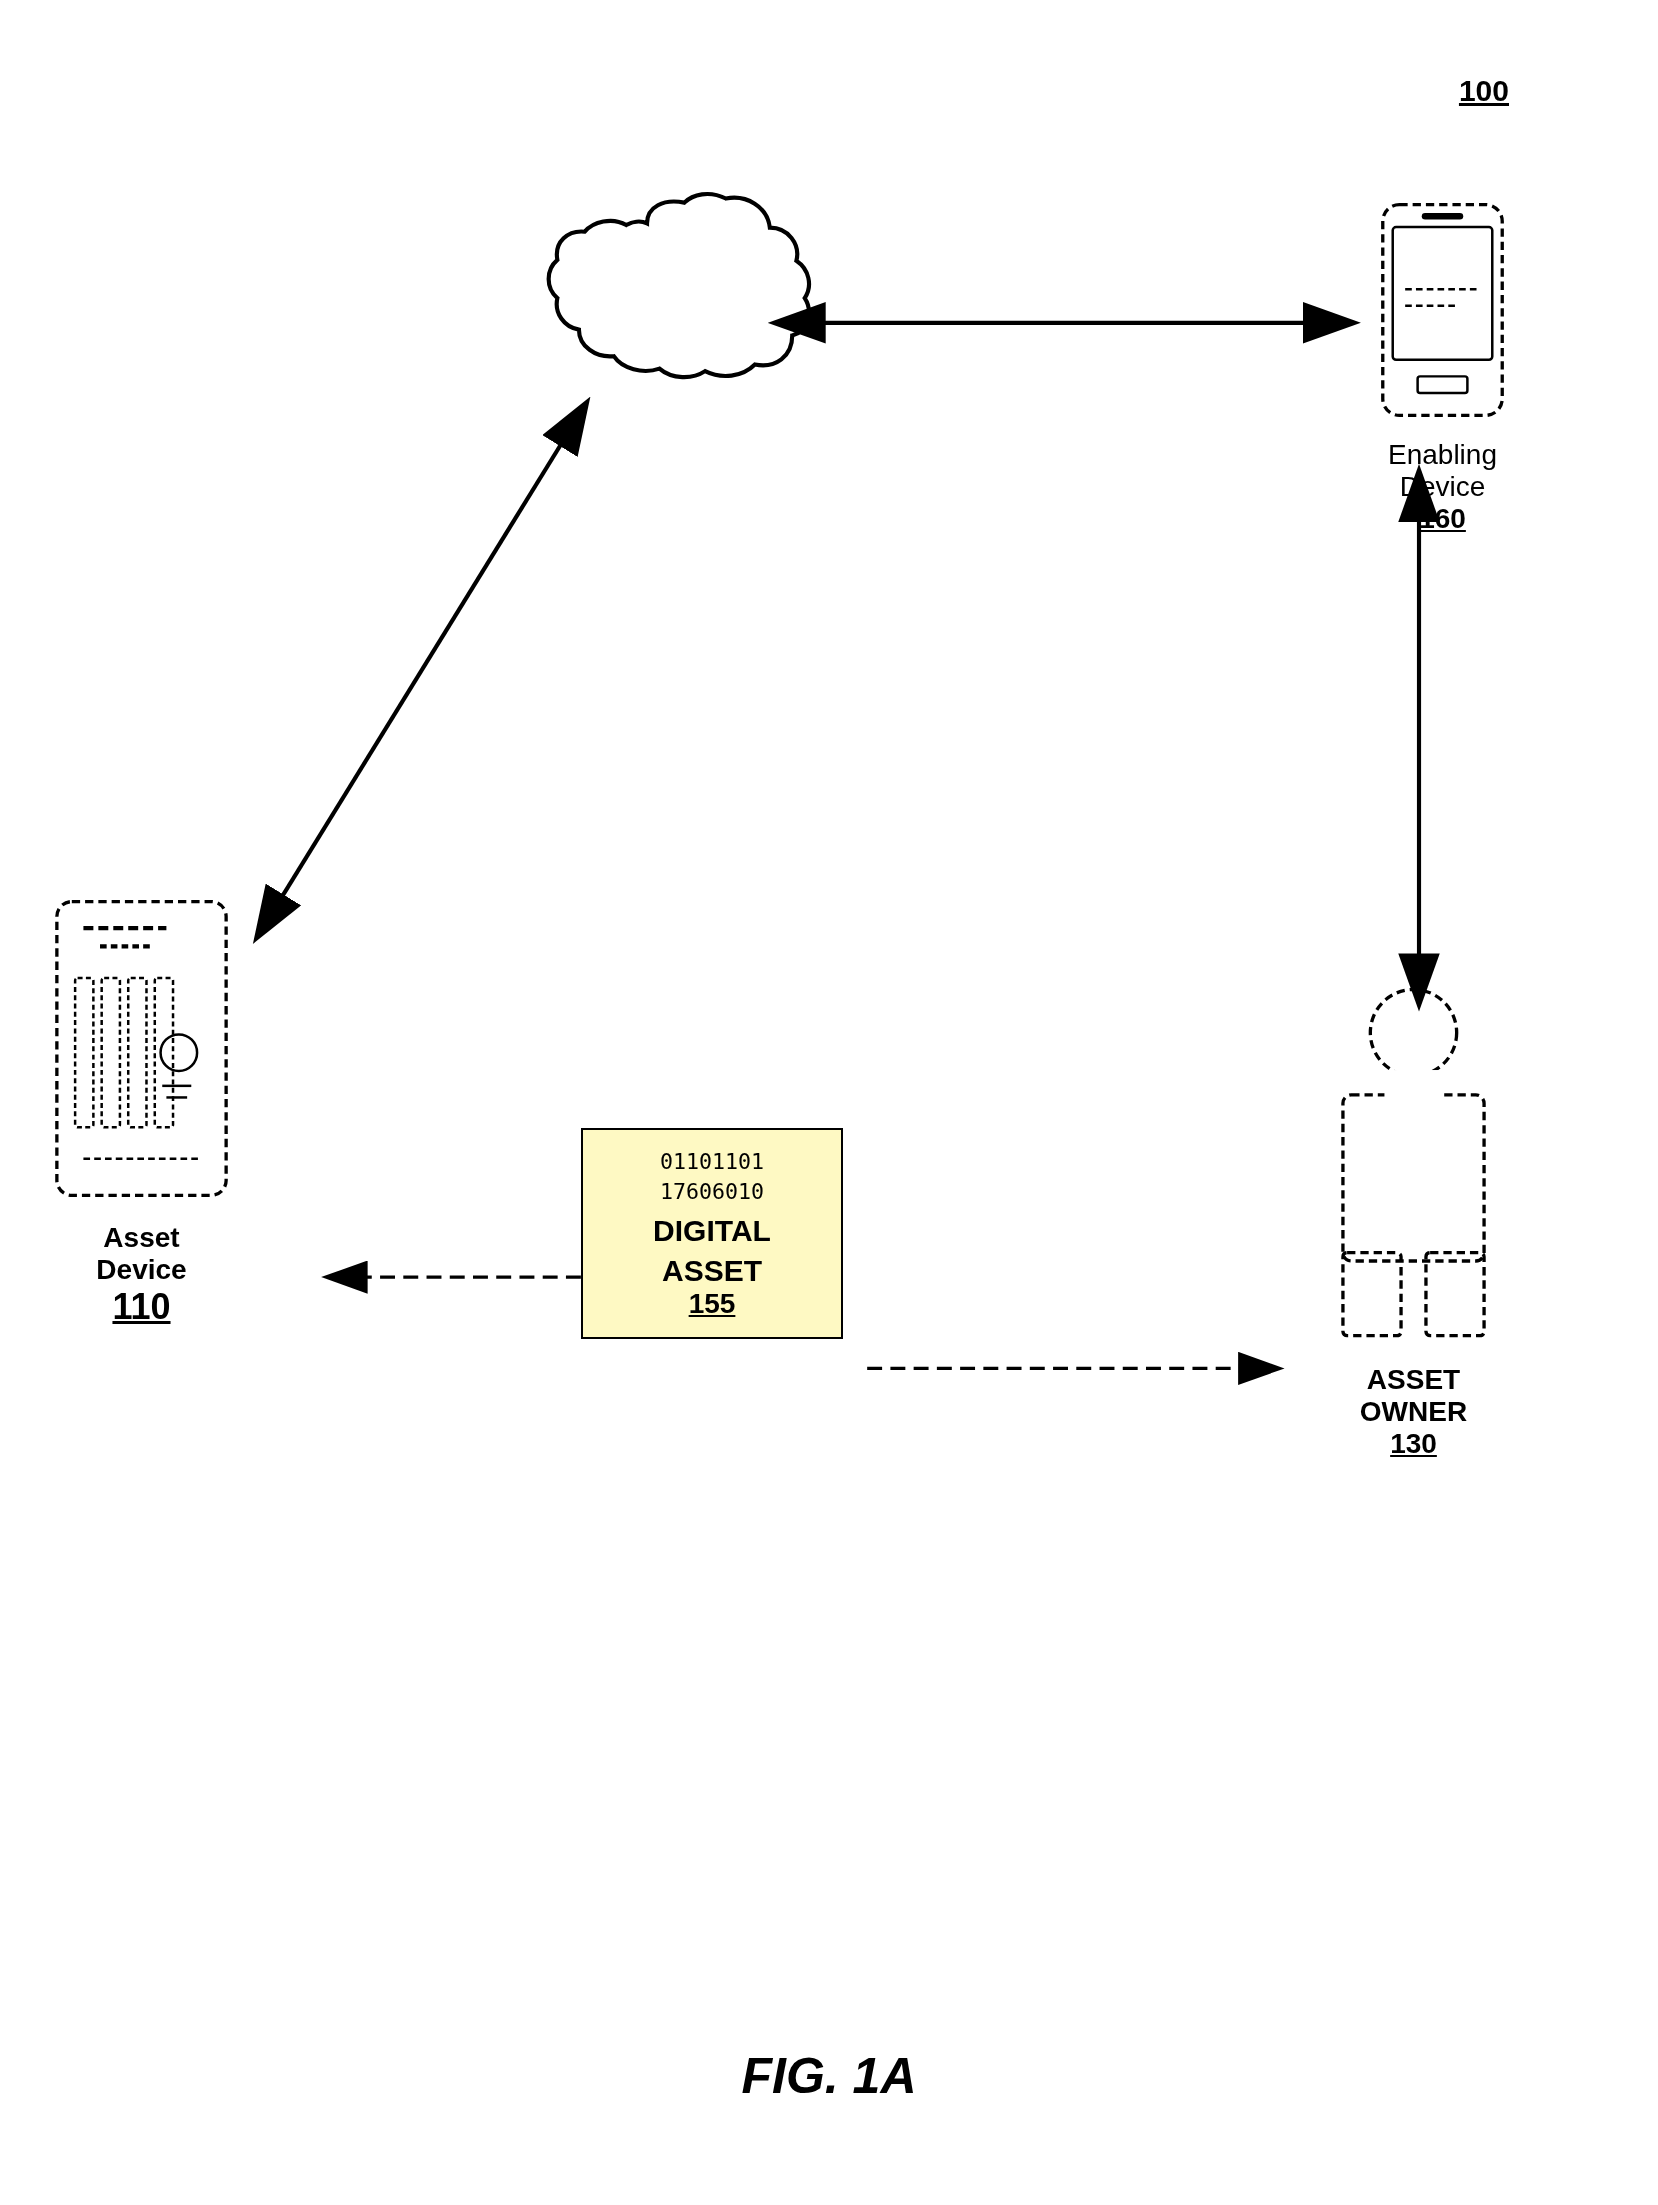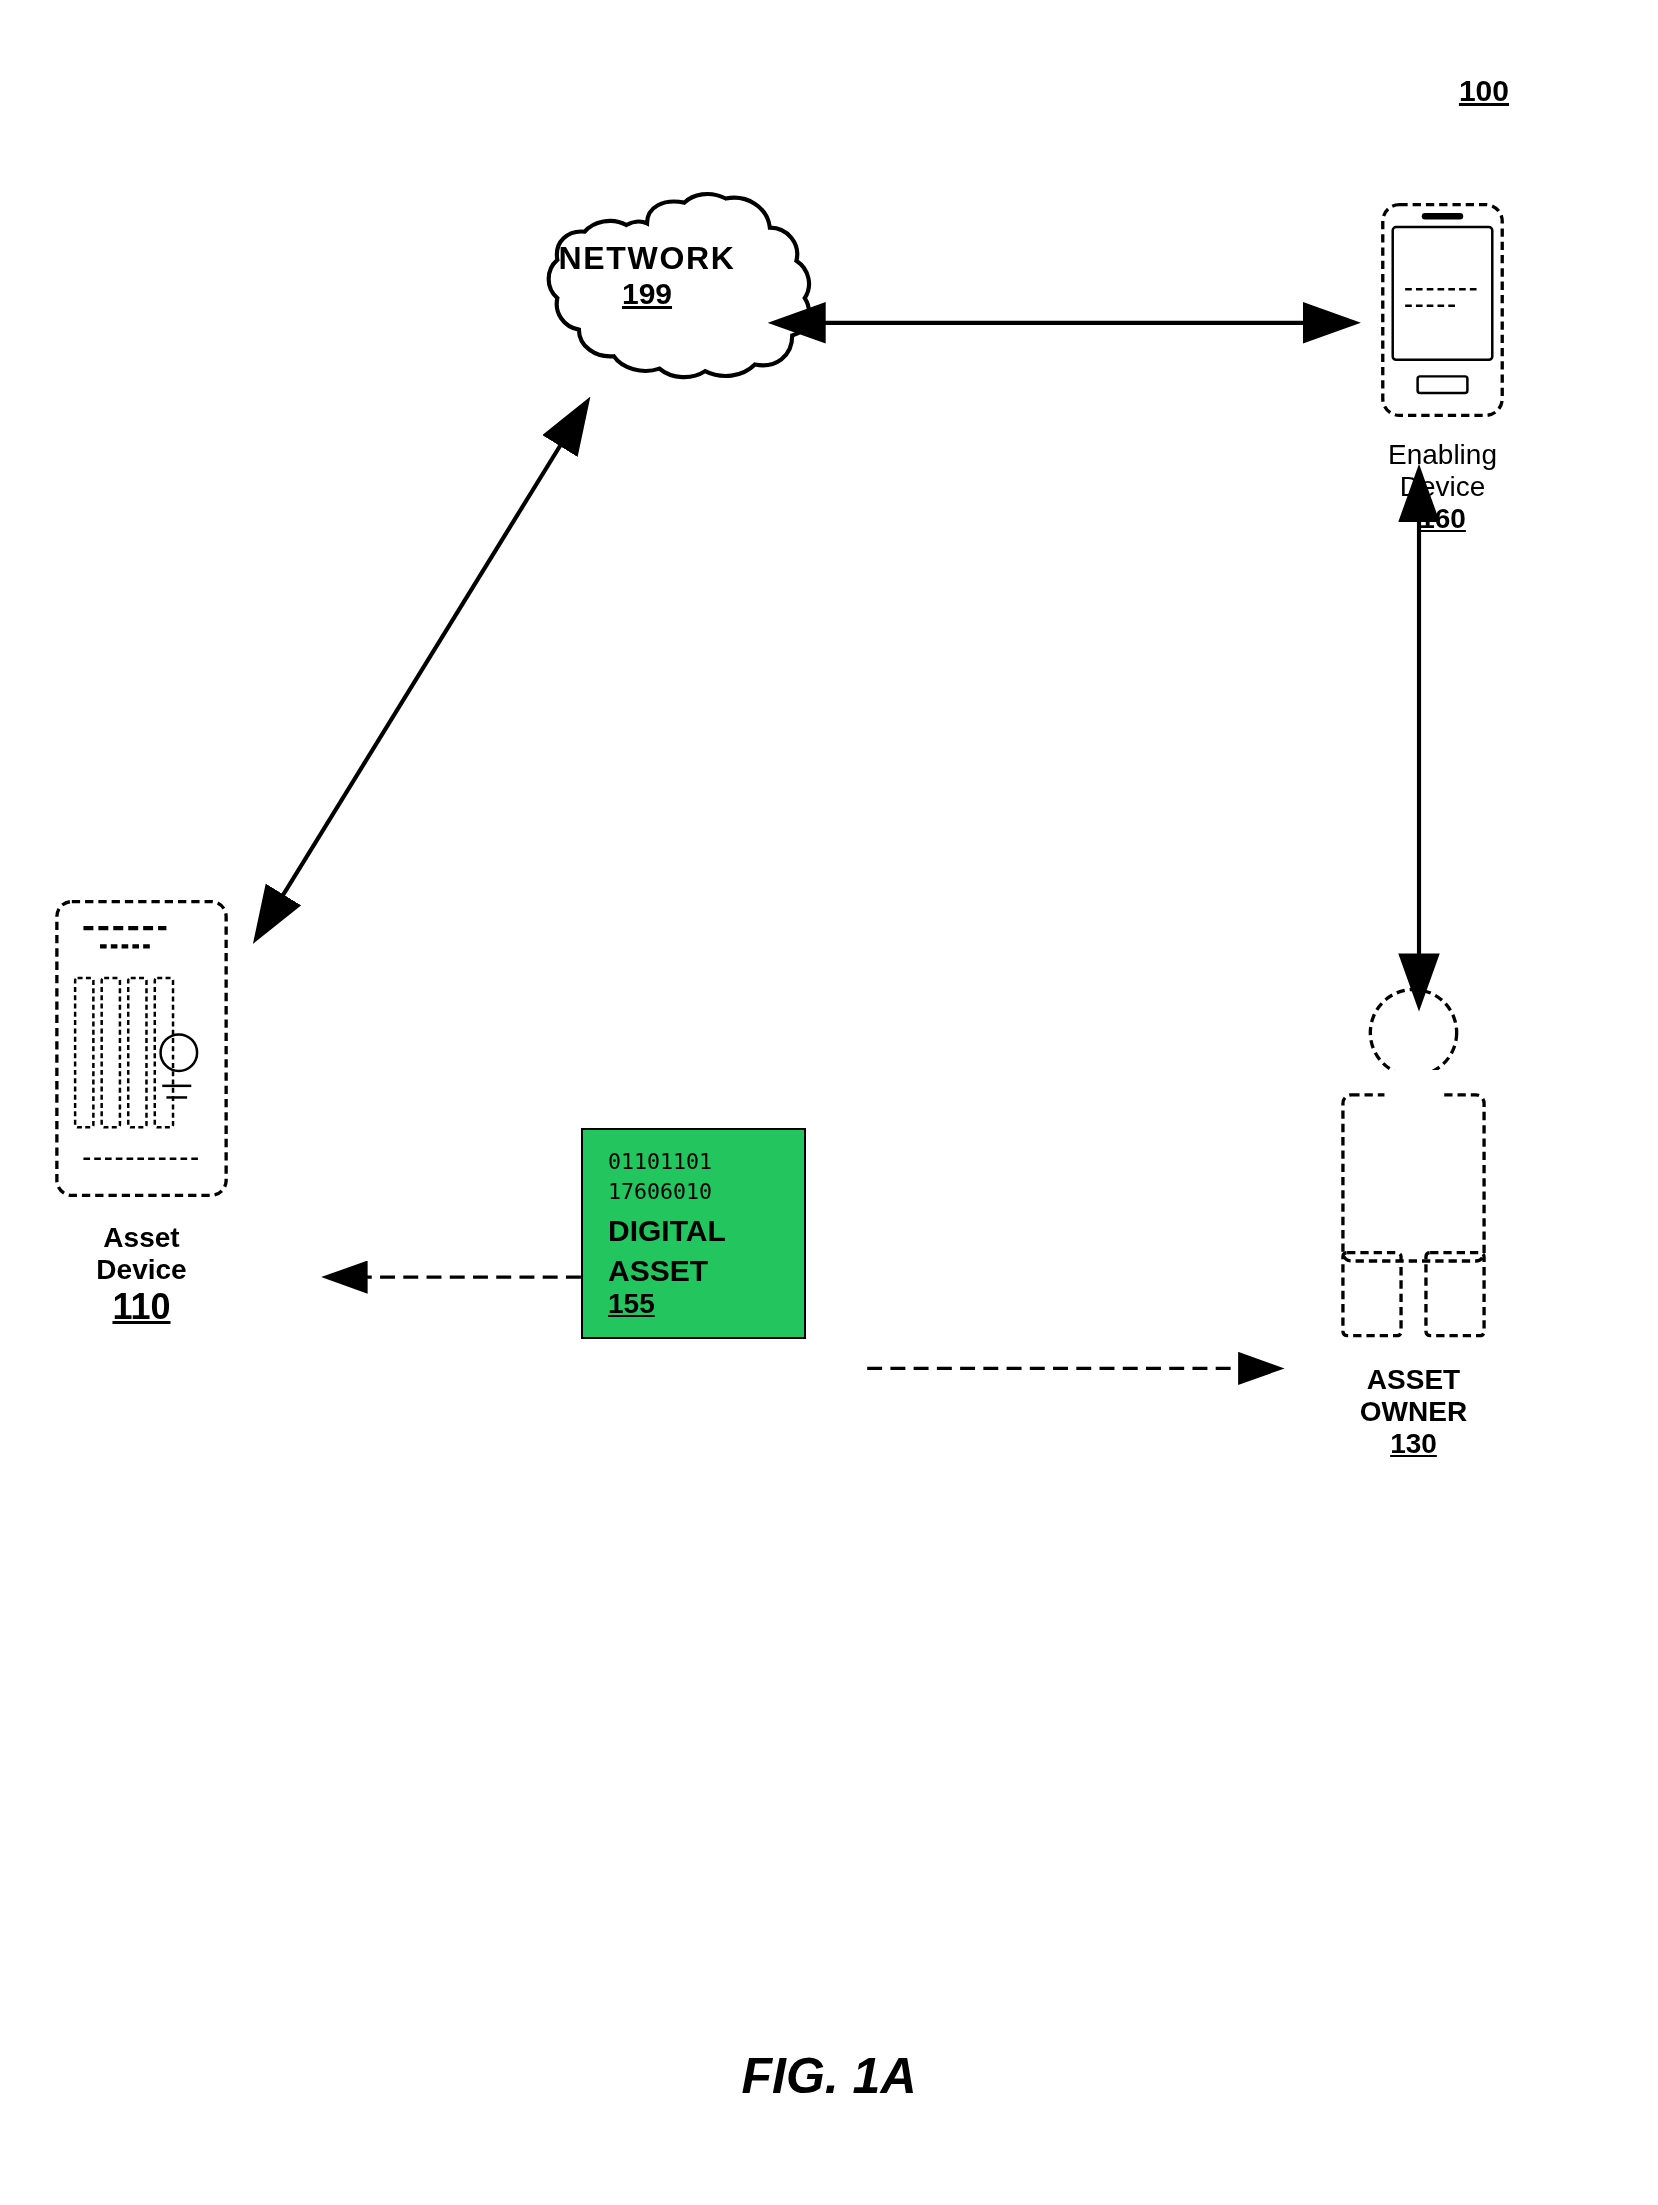--- a/index.html
+++ b/index.html
@@ -114,25 +114,25 @@
       font-size: 36px;
       font-weight: bold;
       text-decoration: underline;
     }
 
     
     .digital-asset-box {
       position: absolute;
       top: 1104px;
       left: 581px;
-      width: 225px;
+      width: 262px;
       border: 2.5px solid #000;
       padding: 16.6px 25px;
-      text-align: left;
-      background: #22c55e;
+      text-align: center;
+      background: #fef9c3;
     }
 
     .digital-asset-box .binary {
       font-size: 21.6px;
       line-height: 1.4;
       font-family: monospace;
     }
 
     .digital-asset-box .da-title {
       font-size: 30px;
@@ -214,24 +214,20 @@
         C 100 165, 88 148, 92 130
         C 78 118, 78 96, 92 84
         C 88 62, 105 48, 125 50
         C 135 38, 158 32, 175 42
         C 182 38, 192 36, 200 40
         Z
       " fill="none" stroke="#000" stroke-width="5"></path>
     </svg>
   </div>
 
-  <div class="network-label">
-    <div class="title">NETWORK</div>
-    <div class="num">199</div>
-  </div>
 
   <div class="enabling-device">
     <svg class="phone-svg" width="133" height="224" viewBox="0 0 160 270">
 
       <rect x="8" y="8" width="144" height="254" rx="20" ry="20" fill="none" stroke="#000" stroke-width="4" stroke-dasharray="10,6"></rect>
 
       <rect x="20" y="35" width="120" height="160" rx="4" fill="none" stroke="#000" stroke-width="3"></rect>
 
       <line x1="35" y1="110" x2="125" y2="110" stroke="#000" stroke-width="3" stroke-dasharray="8,5"></line>
       <line x1="35" y1="130" x2="100" y2="130" stroke="#000" stroke-width="3" stroke-dasharray="8,5"></line>

